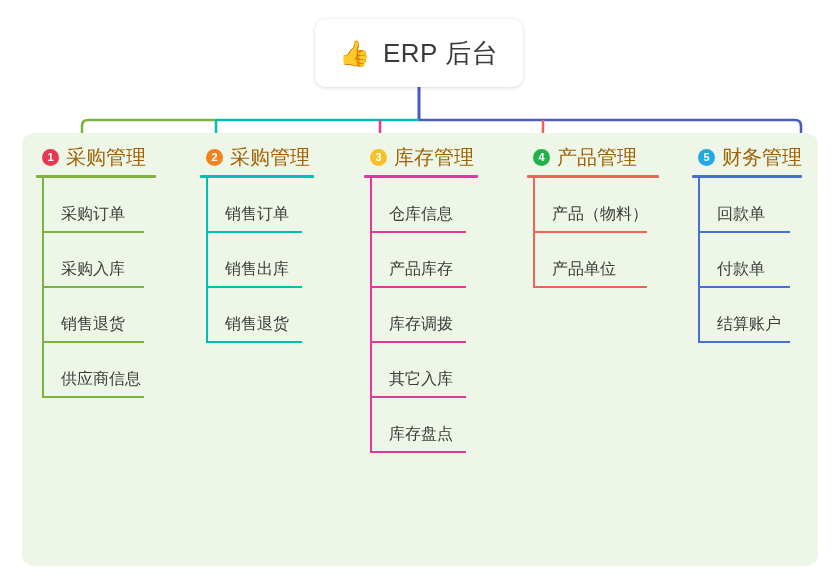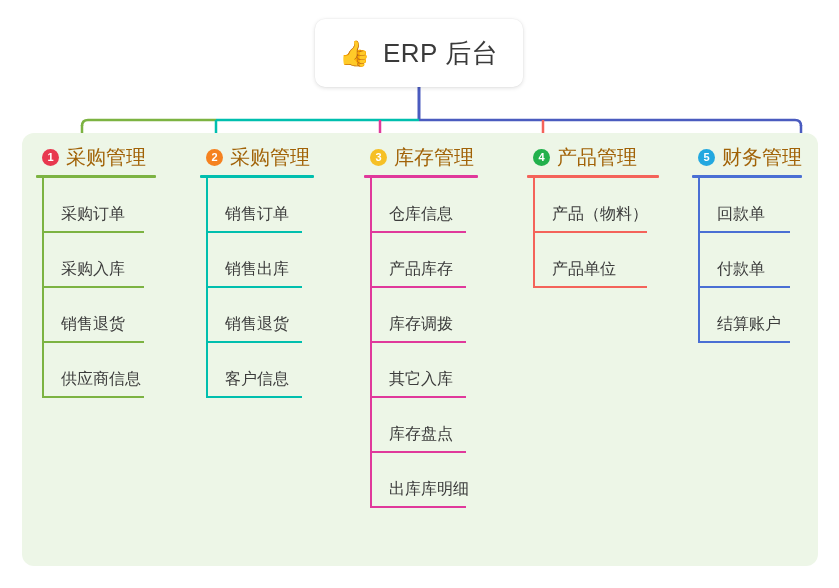--- a/index.html
+++ b/index.html
@@ -212,24 +212,20 @@
             <span class="leaf-label">销售订单</span>
           </div>
           <div class="leaf">
             <div class="leaf-rule" style="background: rgb(0, 191, 174); width: 96px;"></div>
             <span class="leaf-label">销售出库</span>
           </div>
           <div class="leaf">
             <div class="leaf-rule" style="background: rgb(0, 191, 174); width: 96px;"></div>
             <span class="leaf-label">销售退货</span>
           </div>
-          <div class="leaf">
-            <div class="leaf-rule" style="background: rgb(0, 191, 174); width: 96px;"></div>
-            <span class="leaf-label">客户信息</span>
-          </div>
         </div>
       </div>
       <div class="column" style="left: 364px; width: 140px;">
         <div class="col-head">
           <span class="badge" style="background: rgb(246, 192, 38);">3</span>
           <span class="col-title">库存管理</span>
         </div>
         <div class="head-rule" style="background: rgb(224, 57, 155); width: 114px; margin-left: 0px;"></div>
         <div class="leaf-list">
           <div class="spine" style="background: rgb(224, 57, 155);"></div>
@@ -246,24 +242,20 @@
             <span class="leaf-label">库存调拨</span>
           </div>
           <div class="leaf">
             <div class="leaf-rule" style="background: rgb(224, 57, 155); width: 96px;"></div>
             <span class="leaf-label">其它入库</span>
           </div>
           <div class="leaf">
             <div class="leaf-rule" style="background: rgb(224, 57, 155); width: 96px;"></div>
             <span class="leaf-label">库存盘点</span>
           </div>
-          <div class="leaf">
-            <div class="leaf-rule" style="background: rgb(224, 57, 155); width: 96px;"></div>
-            <span class="leaf-label">出库库明细</span>
-          </div>
         </div>
       </div>
       <div class="column" style="left: 527px; width: 140px;">
         <div class="col-head">
           <span class="badge" style="background: rgb(34, 177, 76);">4</span>
           <span class="col-title">产品管理</span>
         </div>
         <div class="head-rule" style="background: rgb(244, 99, 90); width: 132px; margin-left: 0px;"></div>
         <div class="leaf-list">
           <div class="spine" style="background: rgb(244, 99, 90);"></div>

